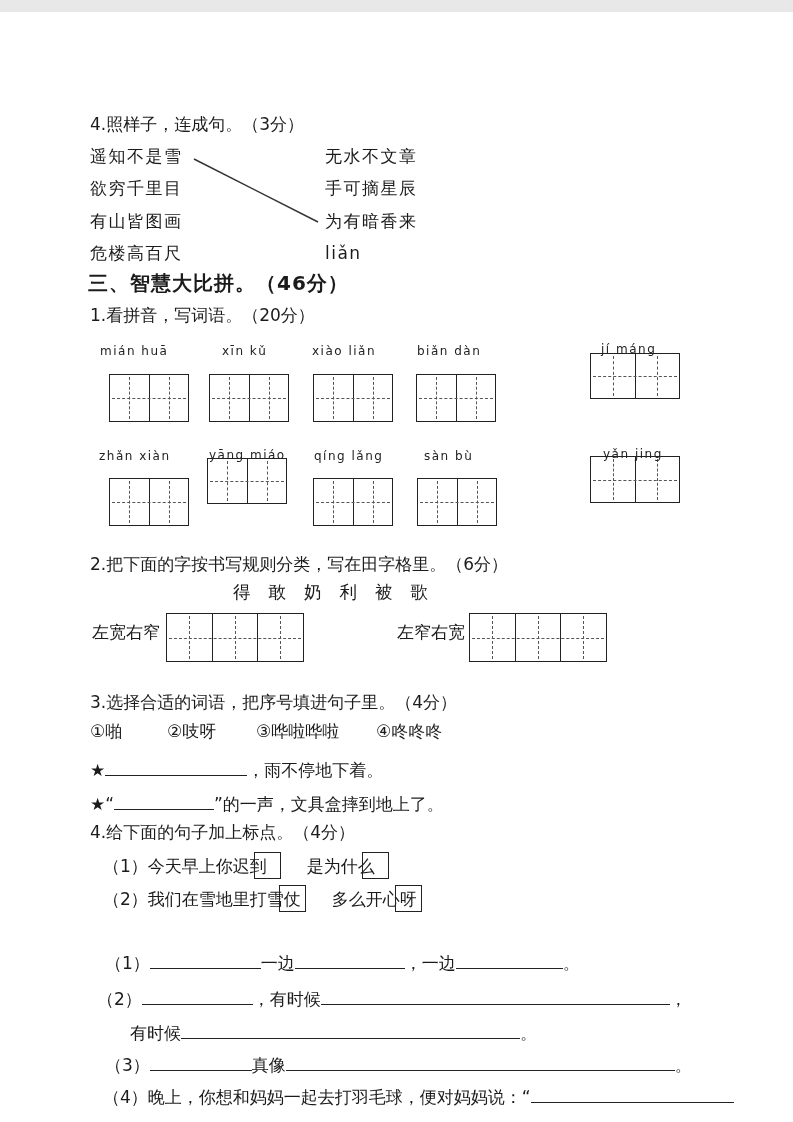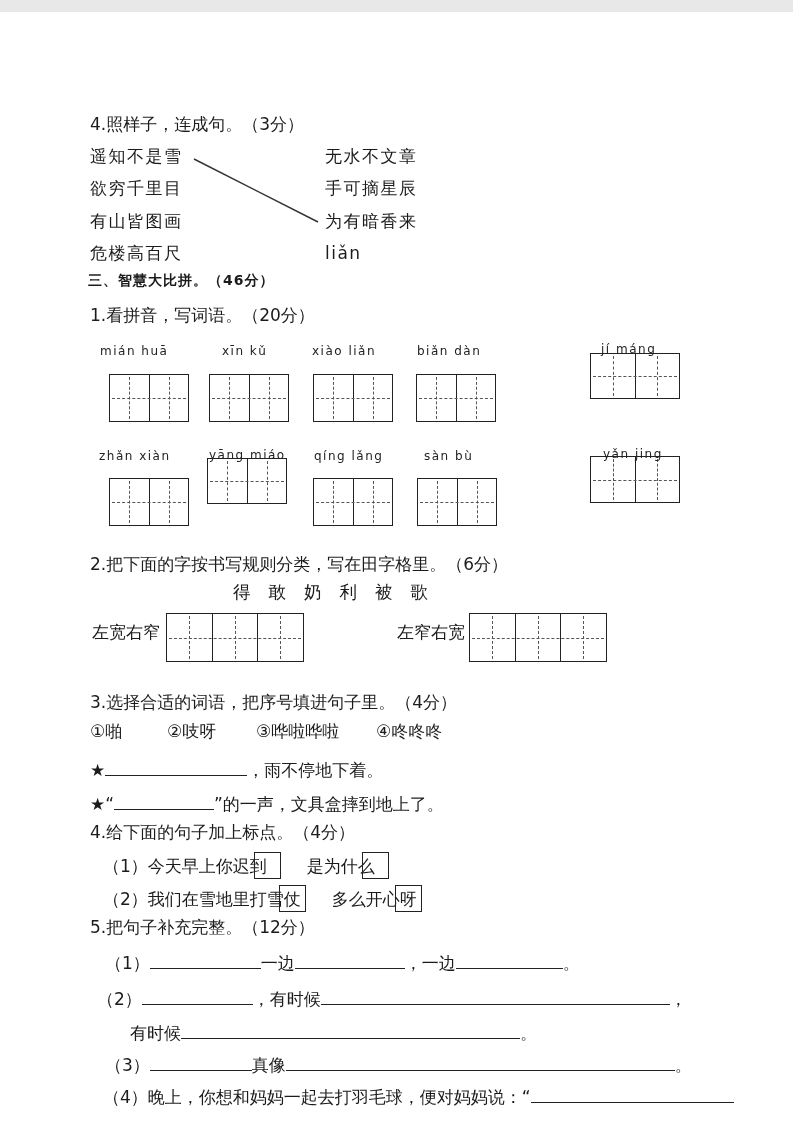--- a/index.html
+++ b/index.html
@@ -4,21 +4,21 @@
 <style>
   html,body{margin:0;padding:0;background:#e8e8e8;}
   .page{
     position:relative;width:793px;height:1122px;margin:12px auto;
     background:#ffffff;color:#1b1b1b;
     font-family:"DejaVu Sans","Liberation Sans",sans-serif;
     font-size:17px;line-height:1;overflow:hidden;
   }
   .abs{position:absolute;white-space:nowrap;}
   .hdr{font-size:17px;}
-  .sec{font-size:14px;font-weight:600;letter-spacing:1px;}
+  .sec{font-size:20px;font-weight:600;letter-spacing:1px;}
   .py{font-size:12px;letter-spacing:1.5px;color:#222;}
   .cjk{letter-spacing:1.5px;}
   
   .tzg{position:absolute;display:flex;border:1.6px solid #222;background:transparent;}
   .cell{position:relative;border-left:1.5px solid #222;box-sizing:content-box;}
   .cell:first-child{border-left:none;}
   .vdash{position:absolute;left:50%;top:2px;bottom:2px;border-left:1.4px dashed #555;}
   .hdash{position:absolute;left:2px;right:2px;top:50%;border-top:1.4px dashed #555;pointer-events:none;}
   .sz-a .cell{width:38.5px;height:46px;}
   .sz-b .cell{width:43.5px;height:44px;}
@@ -215,21 +215,20 @@
 
   <div class="abs hdr" style="left:90px;top:812px;">4.给下面的句子加上标点。（4分）</div>
 
   <div class="abs" style="left:103px;top:840px;">
     <span>（1）今天早上你迟到</span><span class="pbox" style="margin-left:-13px;"></span><span style="margin-left:26px;">是为什么</span><span class="pbox" style="margin-left:-13px;"></span>
   </div>
   <div class="abs" style="left:103px;top:873px;">
     <span>（2）我们在雪地里打雪仗</span><span class="pbox" style="margin-left:-22px;"></span><span style="margin-left:26px;">多么开心呀</span><span class="pbox" style="margin-left:-22px;"></span>
   </div>
 
-  <div class="abs hdr" style="left:90px;top:907px;">5.把句子补充完整。（12分）</div>
 
   <div class="abs" style="left:105px;top:939px;">
     <span>（1）</span><span class="bl" style="width:111px;"></span><span>一边</span><span class="bl" style="width:110px;"></span><span>，一边</span><span class="bl" style="width:107px;"></span><span>。</span>
   </div>
 
   <div class="abs" style="left:97px;top:975px;">
     <span>（2）</span><span class="bl" style="width:111px;"></span><span>，有时候</span><span class="bl" style="width:349px;"></span><span>，</span>
   </div>
 
   <div class="abs" style="left:130px;top:1009px;">

